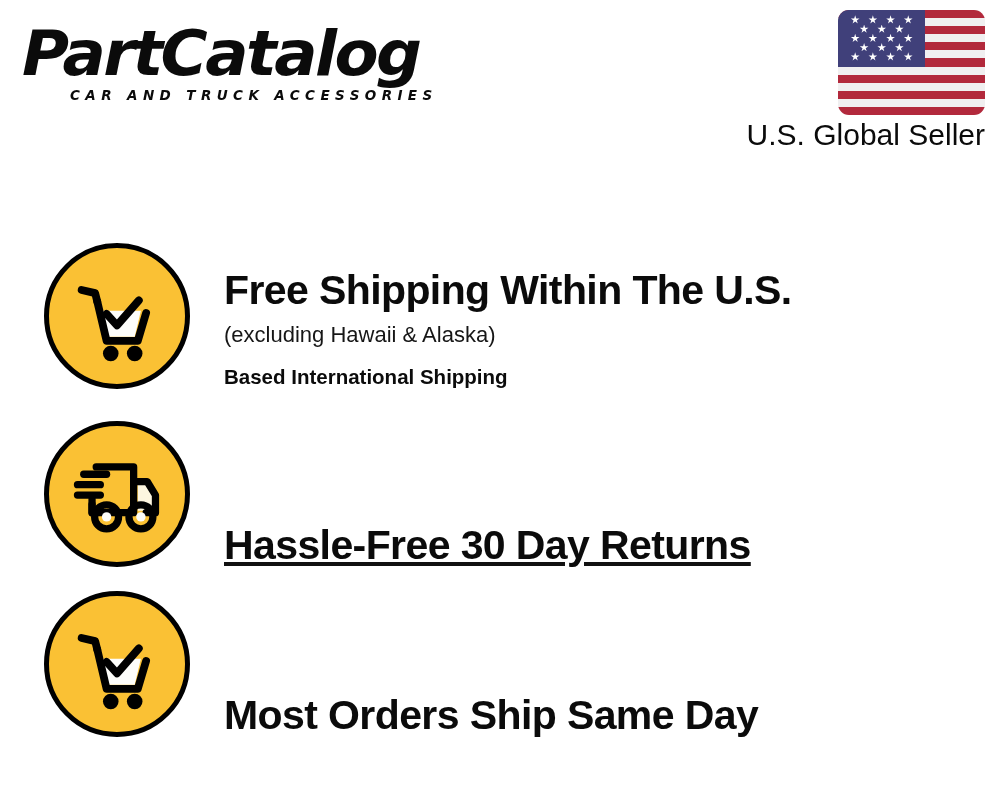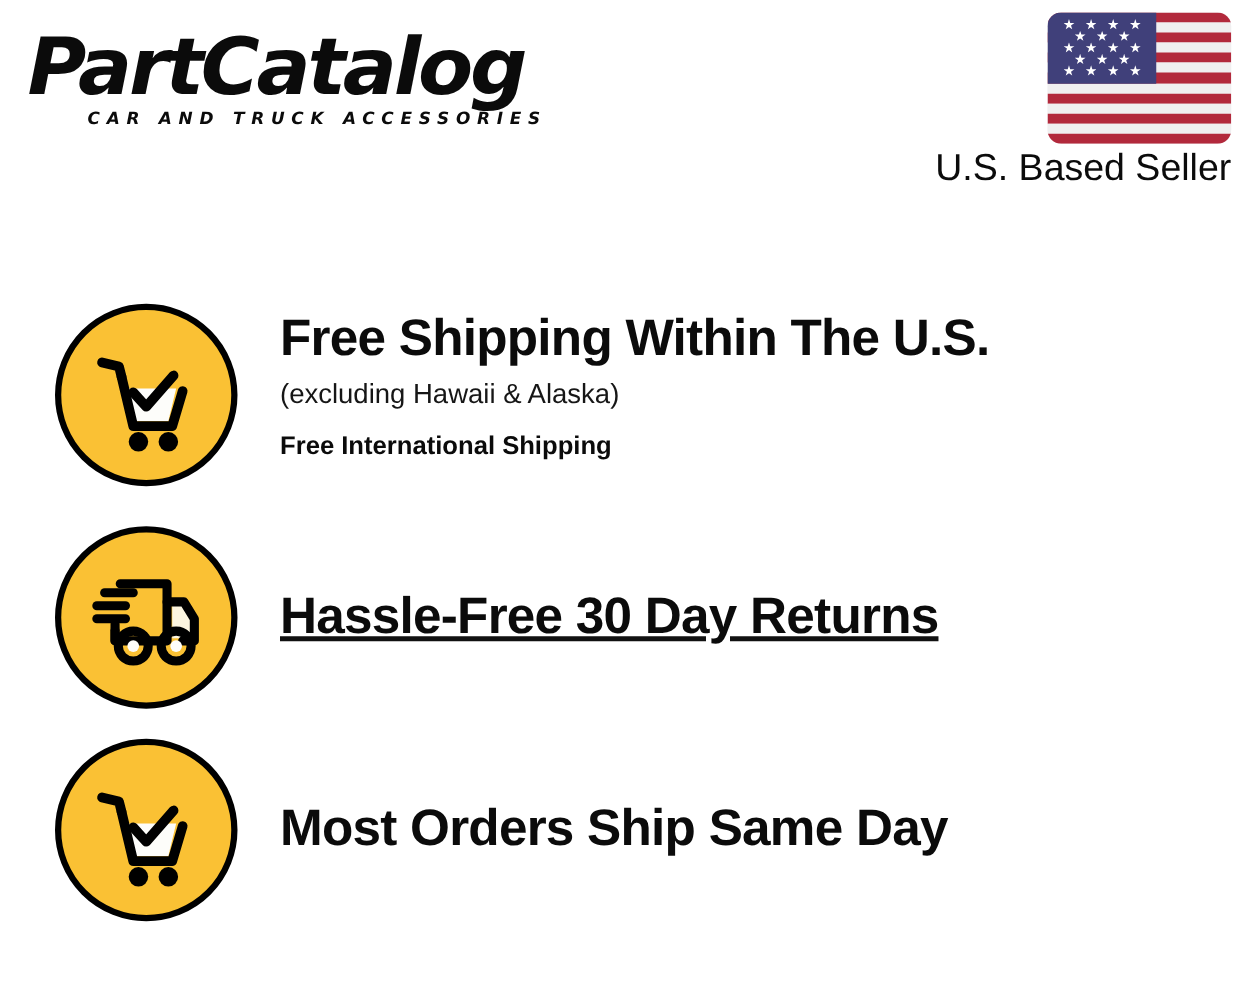--- a/index.html
+++ b/index.html
@@ -98,21 +98,21 @@
   }
 
   
   .features { position: absolute; left: 0; top: 243px; width: 1000px; }
 
   .feature-row {
     position: absolute;
     left: 44px;
     width: 930px;
     display: flex;
-    align-items: flex-start;
+    align-items: flex-end;
   }
   .feature-row.row-0 { top: 0px; }
   .feature-row.row-1 { top: 178px; text-decoration: underline; }
   .feature-row.row-2 { top: 348px; }
 
   .icon-badge {
     flex: 0 0 auto;
     width: 146px;
     height: 146px;
     border-radius: 50%;
@@ -210,39 +210,39 @@
         </div>
       <div class="star-row">
           <i class="star"></i>
           <i class="star"></i>
           <i class="star"></i>
           <i class="star"></i>
         </div>
     </div>
   </div>
 
-  <div class="seller-note">U.S. Based Seller</div>
+  <div class="seller-note">U.S. Global Seller</div>
 
   <div class="features">
 
     <div class="feature-row row-0">
       <div class="icon-badge">
         <svg width="104" height="104" viewBox="0 0 100 100" aria-hidden="true">
           <path d="M31 45 L73 45 L67 70 L37 70 Z" fill="#fdfdfa"></path>
           <path d="M16 25 L29 28 L31 36" fill="none" stroke="#000" stroke-width="7.5" stroke-linecap="round" stroke-linejoin="round"></path>
           <path d="M31 36 L40 74 L70 74 L78 47" fill="none" stroke="#000" stroke-width="7.5" stroke-linecap="round" stroke-linejoin="round"></path>
           <path d="M40 48 L50 59 L71 35" fill="none" stroke="#000" stroke-width="7.5" stroke-linecap="round" stroke-linejoin="round"></path>
           <circle cx="44" cy="86" r="7.5" fill="#000"></circle>
           <circle cx="67" cy="86" r="7.5" fill="#000"></circle>
         </svg>
       </div>
       <div class="feature-text">
         <div class="feature-title">Free Shipping Within The U.S.</div>
         <div class="feature-sub">(excluding Hawaii &amp; Alaska)</div>
-        <div class="feature-subhead">Free International Shipping</div>
+        <div class="feature-subhead">Based International Shipping</div>
       </div>
     </div>
 
     <div class="feature-row row-1">
       <div class="icon-badge">
         <svg width="104" height="104" viewBox="0 0 100 100" aria-hidden="true">
           <path d="M77 40 L85 52 L85 66 L70 66 L70 40 Z" fill="#fdf6e0"></path>
           <g fill="none" stroke="#000" stroke-width="7" stroke-linecap="round" stroke-linejoin="round">
             <path d="M12 41 L34 41"></path>
             <path d="M18 31 L40 31"></path>

